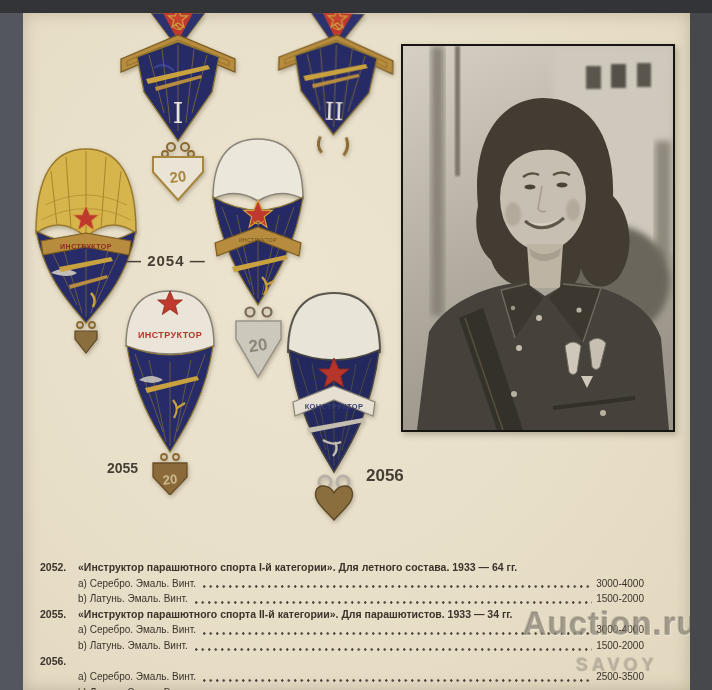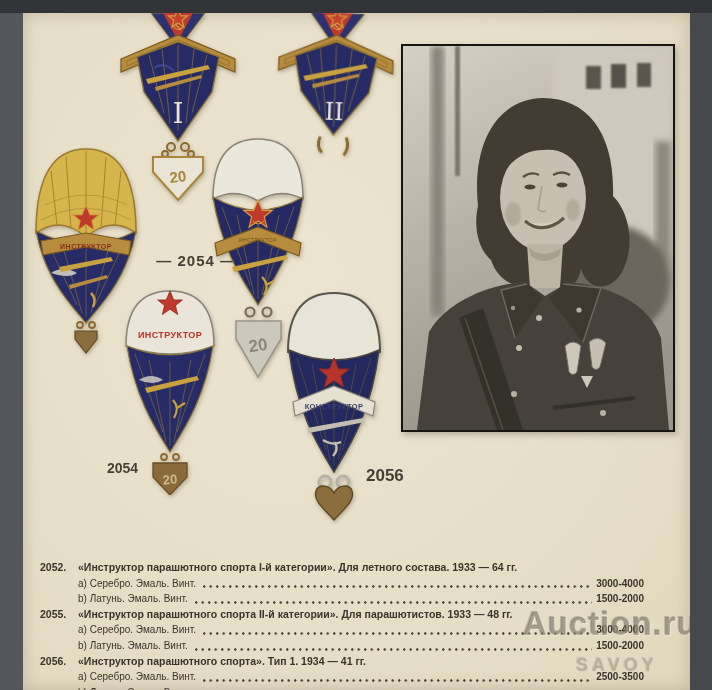--- a/index.html
+++ b/index.html
@@ -13,42 +13,42 @@
   .page{
     position:absolute;left:23px;top:13px;width:667px;height:677px;overflow:hidden;
     background:radial-gradient(ellipse at 42% 38%, #ece4cf 0%, #e8dfc9 55%, #e2d8bf 100%);
     box-shadow:inset 0 0 16px rgba(95,82,58,.28);
   }
   .badge{position:absolute;filter:drop-shadow(1.5px 2.5px 2px rgba(80,68,45,.35));}
   .badge-label{
     position:absolute;color:#453f35;font-weight:bold;
     font-family:"Liberation Sans",sans-serif;
   }
-  .lbl-2054{left:103px;top:239px;width:110px;text-align:right;font-size:15px;letter-spacing:1px;}
+  .lbl-2054{left:103px;top:239px;width:110px;text-align:left;font-size:15px;letter-spacing:1px;}
   .lbl-2055{left:84px;top:447px;font-size:14px;}
   .lbl-2056{left:343px;top:453px;font-size:17px;}
   .photo{
     position:absolute;left:378px;top:31px;width:270px;height:384px;
     border:2px solid #17150f;background:#b9b3a8;box-shadow:2px 3px 6px rgba(70,60,40,.3);
   }
   .photo svg{display:block;}
   .catalog{
     position:absolute;left:17px;top:547px;width:604px;
     color:#3a332a;font-size:10px;line-height:15.6px;
   }
   .crow{display:flex;align-items:flex-end;height:15.6px;white-space:nowrap;}
   .crow.head{font-weight:bold;font-size:10.5px;}
   .num{width:38px;flex:none;margin-top:16px;}
   .vlabel{margin-left:38px;flex:none;}
   .leader{
     flex:1;height:3px;margin:0 4px 3px 7px;
     background-image:radial-gradient(circle at 1.2px 1.5px,#4a4338 1.05px,transparent 1.35px);
     background-size:6.5px 3px;background-repeat:repeat-x;
   }
-  .price{flex:none;font-weight:bold;}
+  .price{flex:none;font-weight:normal;}
   .watermark-main{
     position:absolute;left:500px;top:592px;width:260px;
     font-size:33px;font-weight:bold;letter-spacing:1px;
     color:rgba(112,105,93,.5);
     text-shadow:1px 1px 0 rgba(255,252,240,.35),-1px -1px 0 rgba(60,54,44,.25);
   }
   .watermark-sub{
     position:absolute;left:552px;top:641px;
     font-size:18px;font-weight:bold;letter-spacing:4px;
     color:rgba(186,178,162,.55);
@@ -153,21 +153,21 @@
       <path d="M4,58 Q47,76 90,58 C82,112 58,146 47,164 C36,146 12,112 4,58 Z" fill="#272c68" stroke="#8a7430" stroke-width="1.2"></path>
       <path d="M12,66 L40,144 M26,72 L43,154 M47,74 L47,158 M68,72 L51,154 M82,66 L54,144" stroke="#8a7430" stroke-width="0.8" opacity="0.8"></path>
       <path d="M16,92 Q28,84 40,92 Q30,98 16,92 Z" fill="#ddd7c6" opacity="0.8"></path>
       <polygon points="22,100 74,88 76,92 24,105" fill="#c9a23f"></polygon>
       <path d="M50,112 q7,8 1,18 M54,120 l8,-5" stroke="#c9a23f" stroke-width="2.2" fill="none"></path>
       <circle cx="41" cy="169" r="3" fill="none" stroke="#8a6a30" stroke-width="1.8"></circle>
       <circle cx="53" cy="169" r="3" fill="none" stroke="#8a6a30" stroke-width="1.8"></circle>
       <polygon points="30,175 64,175 64,189 47,207 30,189" fill="#8a6a3a" stroke="#6a4e28" stroke-width="1.3"></polygon>
       <text x="47" y="196" font-size="13" font-weight="bold" text-anchor="middle" fill="#cdb98e" transform="rotate(-6 47 192)">20</text>
     </svg>
-    <div class="badge-label lbl-2055">2054</div>
+    <div class="badge-label lbl-2055">2055</div>
 
     <svg class="badge" style="left:262px;top:277px;" width="98" height="232" viewBox="0 0 98 232">
       <path d="M3,62 Q3,3 49,3 Q95,3 95,62 Q49,80 3,62 Z" fill="#e9e4d8" stroke="#5a564e" stroke-width="2"></path>
       <path d="M4,60 Q49,80 94,60 C86,126 62,160 49,182 C36,160 12,126 4,60 Z" fill="#23285e" stroke="#4a463e" stroke-width="1.5"></path>
       <path d="M12,68 L41,160 M27,74 L45,170 M49,78 L49,176 M71,74 L53,170 M86,68 L57,160" stroke="#6a6430" stroke-width="0.8" opacity="0.7"></path>
       <path d="M0,-10 L2.9,-3.1 L9.5,-3.1 L4.2,1.2 L5.9,8.1 L0,4 L-5.9,8.1 L-4.2,1.2 L-9.5,-3.1 L-2.9,-3.1 Z" transform="translate(49,84) scale(1.6)" fill="#b5352a" stroke="#8f271e" stroke-width="0.6"></path>
       <polygon points="8,112 49,96 90,112 88,126 49,110 10,126" fill="#e5e0d2" stroke="#8a8478" stroke-width="1.2"></polygon>
       <text x="49" y="119" font-size="7.5" font-weight="bold" text-anchor="middle" fill="#3a3f6e" letter-spacing="0.3">КОНСТРУКТОР</text>
       <polygon points="22,138 78,128 80,132 24,143" fill="#c4beb0"></polygon>
       <path d="M38,150 q10,6 18,2 M50,152 q4,8 -2,14" stroke="#c4beb0" stroke-width="2.4" fill="none"></path>
@@ -253,35 +253,34 @@
         <span class="leader"></span>
         <span class="price">3000-4000</span>
       </div>
       <div class="crow">
         <span class="vlabel">b) Латунь. Эмаль. Винт.</span>
         <span class="leader"></span>
         <span class="price">1500-2000</span>
       </div>
       <div class="crow head">
         <span class="num">2055.</span>
-        <span class="title">«Инструктор парашютного спорта II-й категории». Для парашютистов. 1933 — 48 гг.</span>
+        <span class="title">«Инструктор парашютного спорта II-й категории». Для парашютистов. 1933 — 34 гг.</span>
       </div>
       <div class="crow">
         <span class="vlabel">a) Серебро. Эмаль. Винт.</span>
         <span class="leader"></span>
         <span class="price">3000-4000</span>
       </div>
       <div class="crow">
         <span class="vlabel">b) Латунь. Эмаль. Винт.</span>
         <span class="leader"></span>
         <span class="price">1500-2000</span>
       </div>
       <div class="crow head">
         <span class="num">2056.</span>
-        <span class="title">«Инструктор парашютного спорта». Тип 1. 1934 — 41 гг.</span>
       </div>
       <div class="crow">
         <span class="vlabel">a) Серебро. Эмаль. Винт.</span>
         <span class="leader"></span>
         <span class="price">2500-3500</span>
       </div>
       <div class="crow">
         <span class="vlabel">b) Латунь. Эмаль. Винт.</span>
 
         <span class="price"></span>

